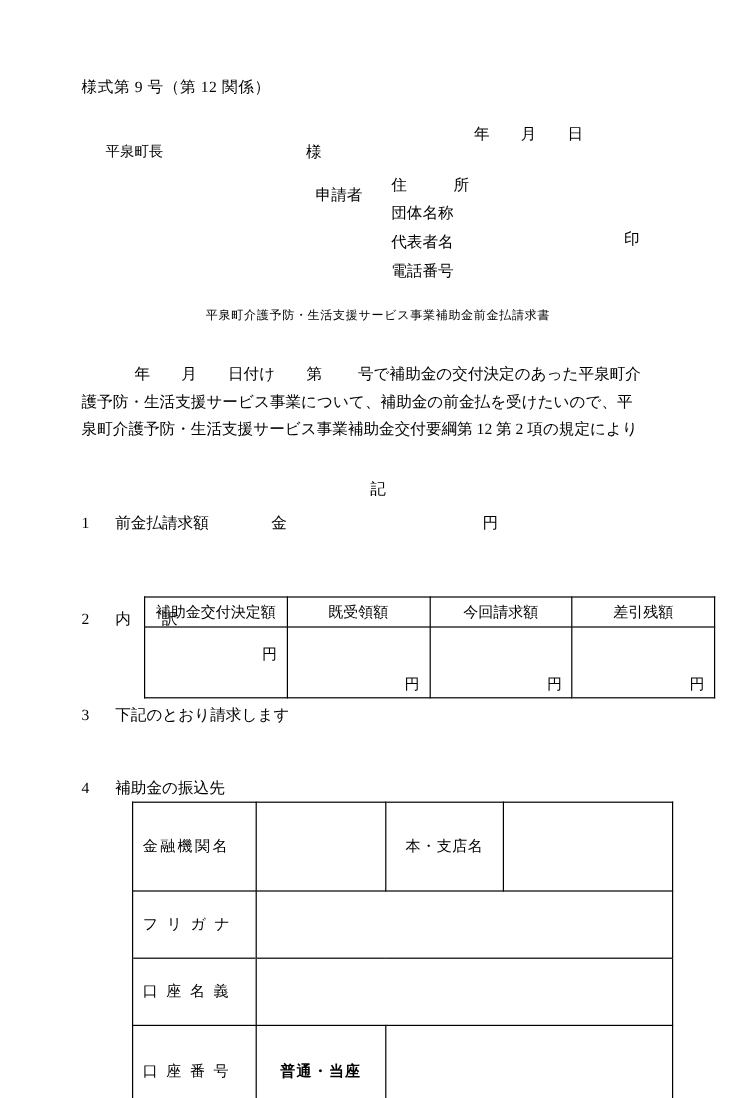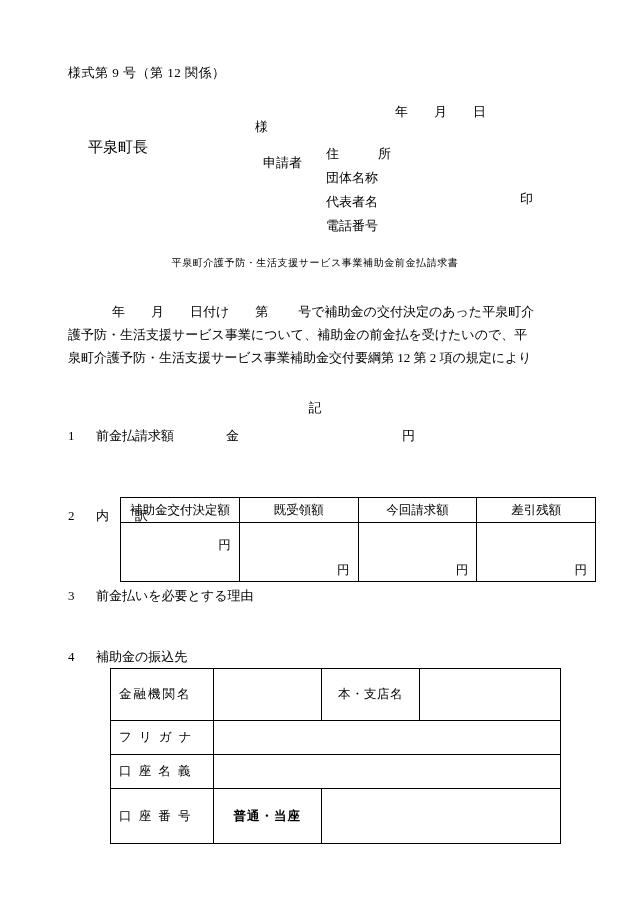--- a/index.html
+++ b/index.html
@@ -38,22 +38,21 @@
     top: 103px;
     font-size: 13px;
   }
   .date-line span { display: inline-block; }
   .date-gap-s { width: 26px; display: inline-block; }
 
   .addressee {
     position: absolute;
     left: 88px;
     top: 118px;
-    font-size: 15px;
-    margin-top: 20px;
+    font-size: 12px;
   }
   .addressee-sama {
     position: absolute;
     left: 255px;
     top: 118px;
     font-size: 13px;
   }
 
   .applicant-label {
     position: absolute;
@@ -161,21 +160,21 @@
 
   
   .tbl-bank {
     position: absolute;
     left: 110px;
     top: 668px;
     width: 451px;
   }
   .tbl-bank td {
     border: 1px solid #000000;
-    padding: 4px 8px;
+    padding: 15px 8px;
     vertical-align: middle;
     font-size: 12.5px;
   }
   .lbl-cell {
     width: 76px;
     text-align: left;
     letter-spacing: 2px;
     white-space: nowrap;
   }
   .r-bank td { height: 43px; }
@@ -240,21 +239,21 @@
     <tr class="vals">
       <td class="first-cell">円</td>
       <td>円</td>
       <td>円</td>
       <td>円</td>
     </tr>
   </tbody>
     </table>
 
   <div class="item item3">
-    <span class="num">3</span><span>前金払いを必要とする理由</span>
+    <span class="num">3</span><span>下記のとおり請求します</span>
   </div>
 
   <div class="item item4">
     <span class="num">4</span><span>補助金の振込先</span>
   </div>
 
   <table class="tbl-bank">
     <tbody>
         <tr class="r-bank">
       <td class="lbl-cell">金融機関名</td>

